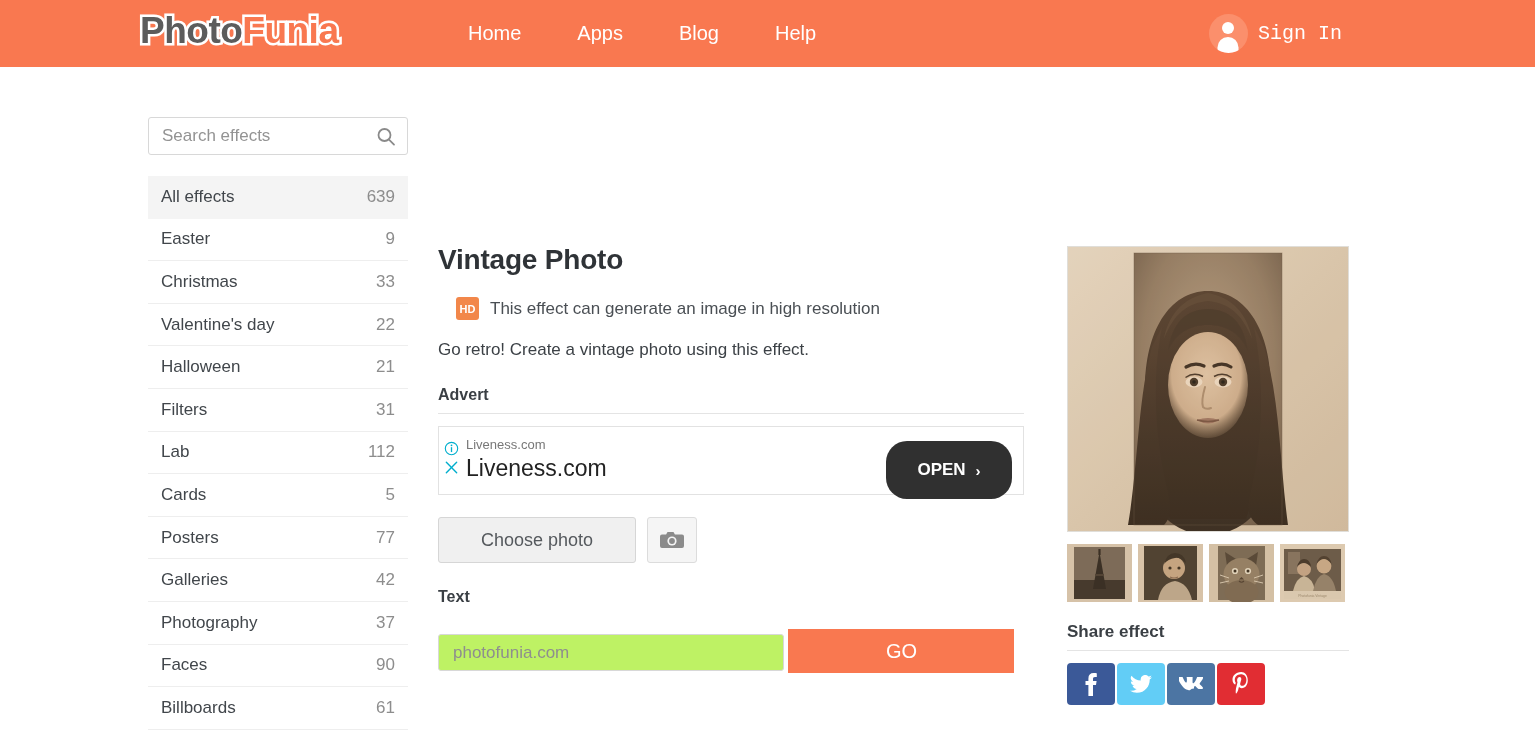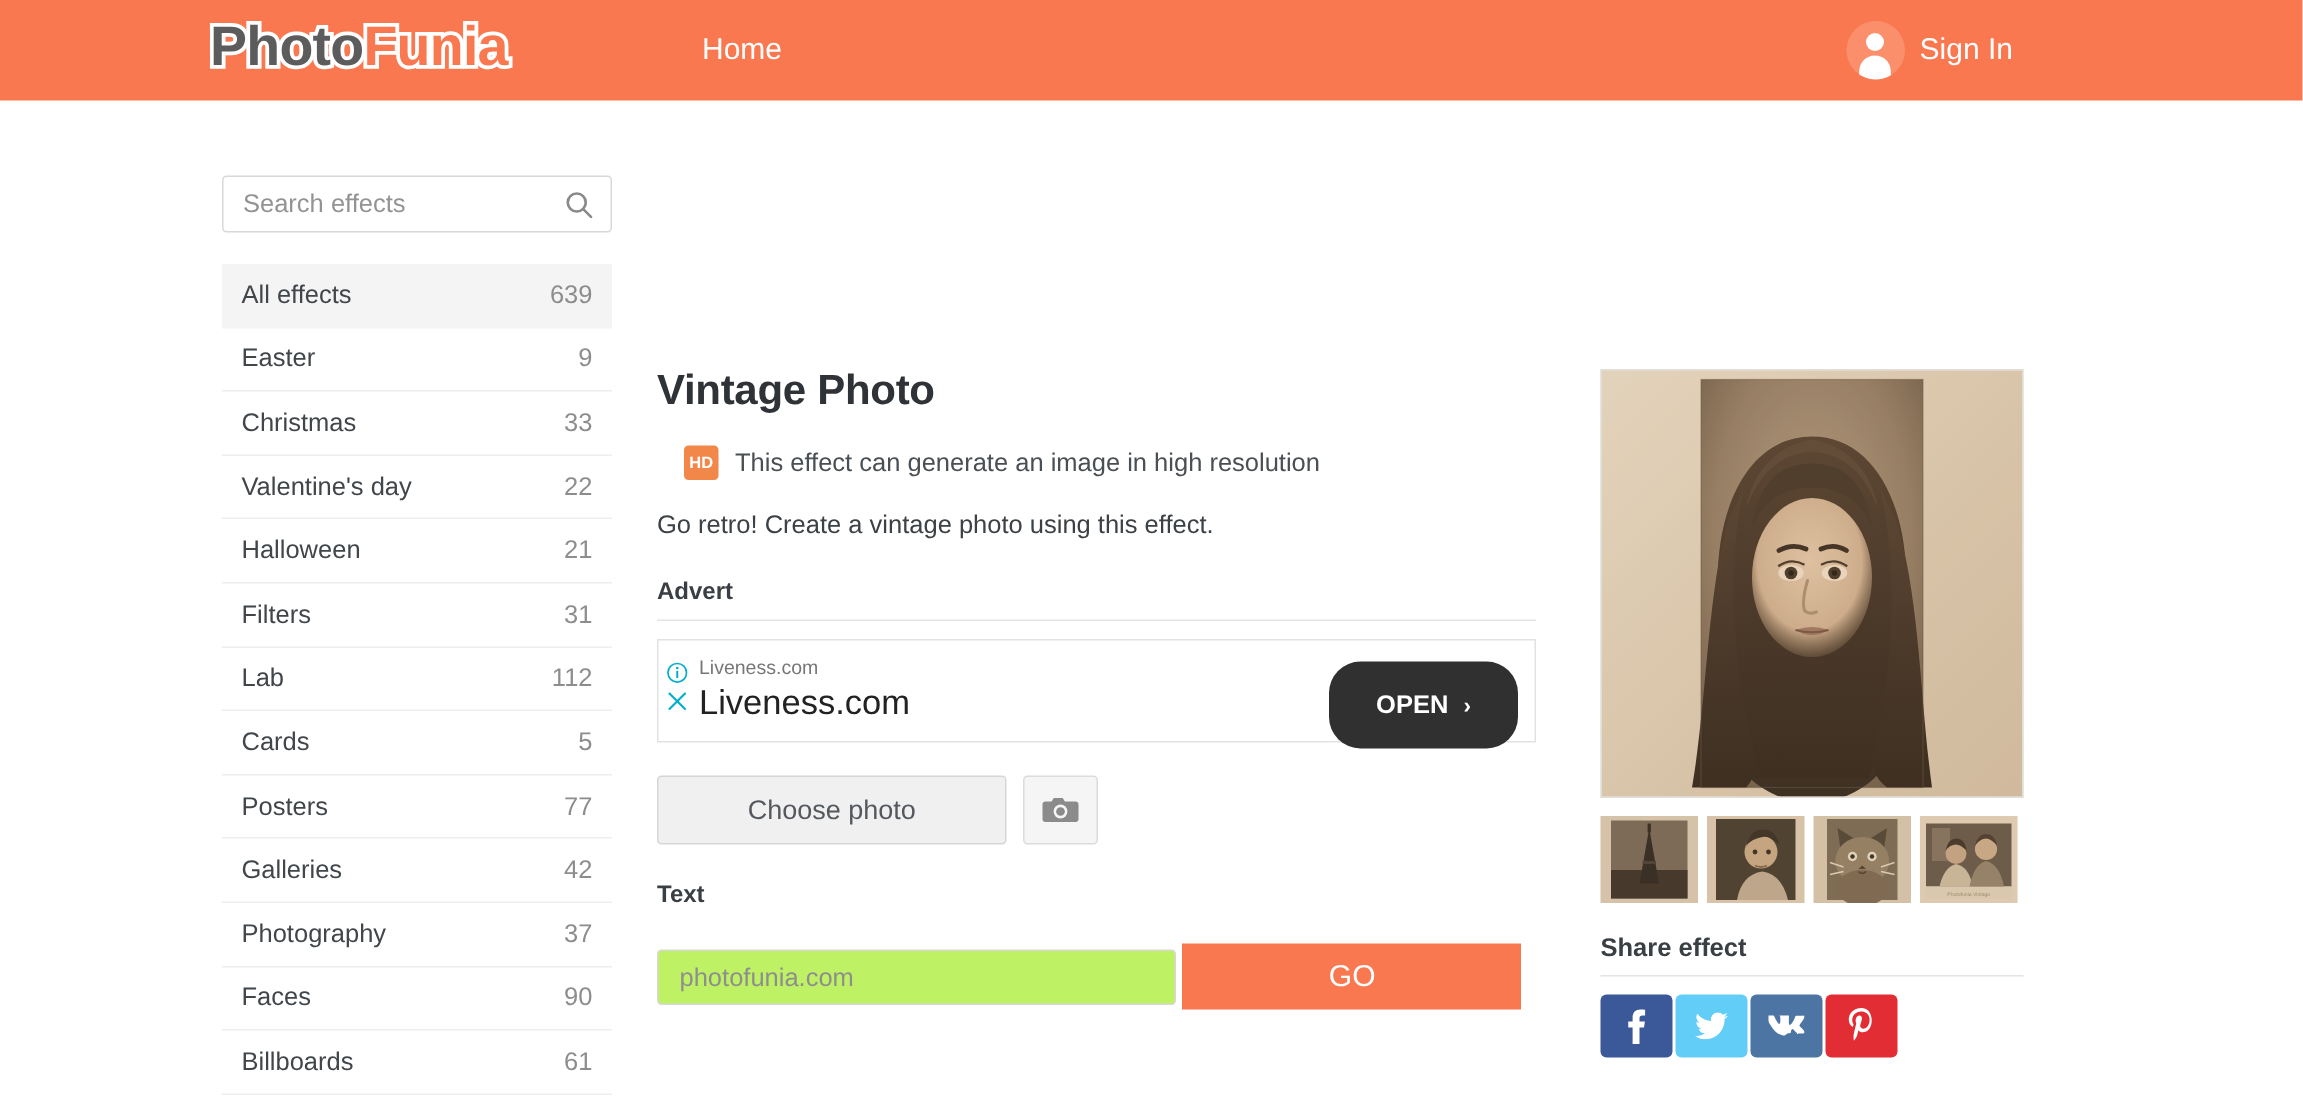--- a/index.html
+++ b/index.html
@@ -41,38 +41,38 @@
     -webkit-text-stroke: 5px #ffffff;
     paint-order: stroke fill;
   }
   .nav {
     position: absolute;
     left: 440px;
     top: 0;
     height: 67px;
     display: flex;
     align-items: center;
-    flex-direction: column;
   }
   .nav a {
     color: #ffffff;
     font-size: 20px;
     text-decoration: none;
     padding: 0 28px;
     line-height: 67px;
     white-space: nowrap;
   }
   .signin {
     position: absolute;
     right: 193px;
     top: 0;
     height: 67px;
     display: flex;
     align-items: center;
     gap: 10px;
+    font-family: Liberation Mono, monospace;
   }
   .avatar {
     width: 39px; height: 39px;
     border-radius: 50%;
     background: #fb8f6c;
     position: relative;
     overflow: hidden;
     flex: none;
   }
   .avatar::before {
@@ -237,21 +237,21 @@
   }
   .ad-open .chev { font-size: 15px; }
 
   .photo-row {
     margin-top: 22px;
     display: flex;
     align-items: flex-start;
     gap: 11px;
   }
   .choose-photo {
-    width: 233px;
+    width: 198px;
     height: 46px;
     background: #f0f0f0;
     border: 1px solid #d6d6d6;
     border-radius: 3px;
     font-size: 18px;
     color: #55595d;
     cursor: pointer;
     font-family: "Liberation Sans", sans-serif;
   }
   .cam-btn {

